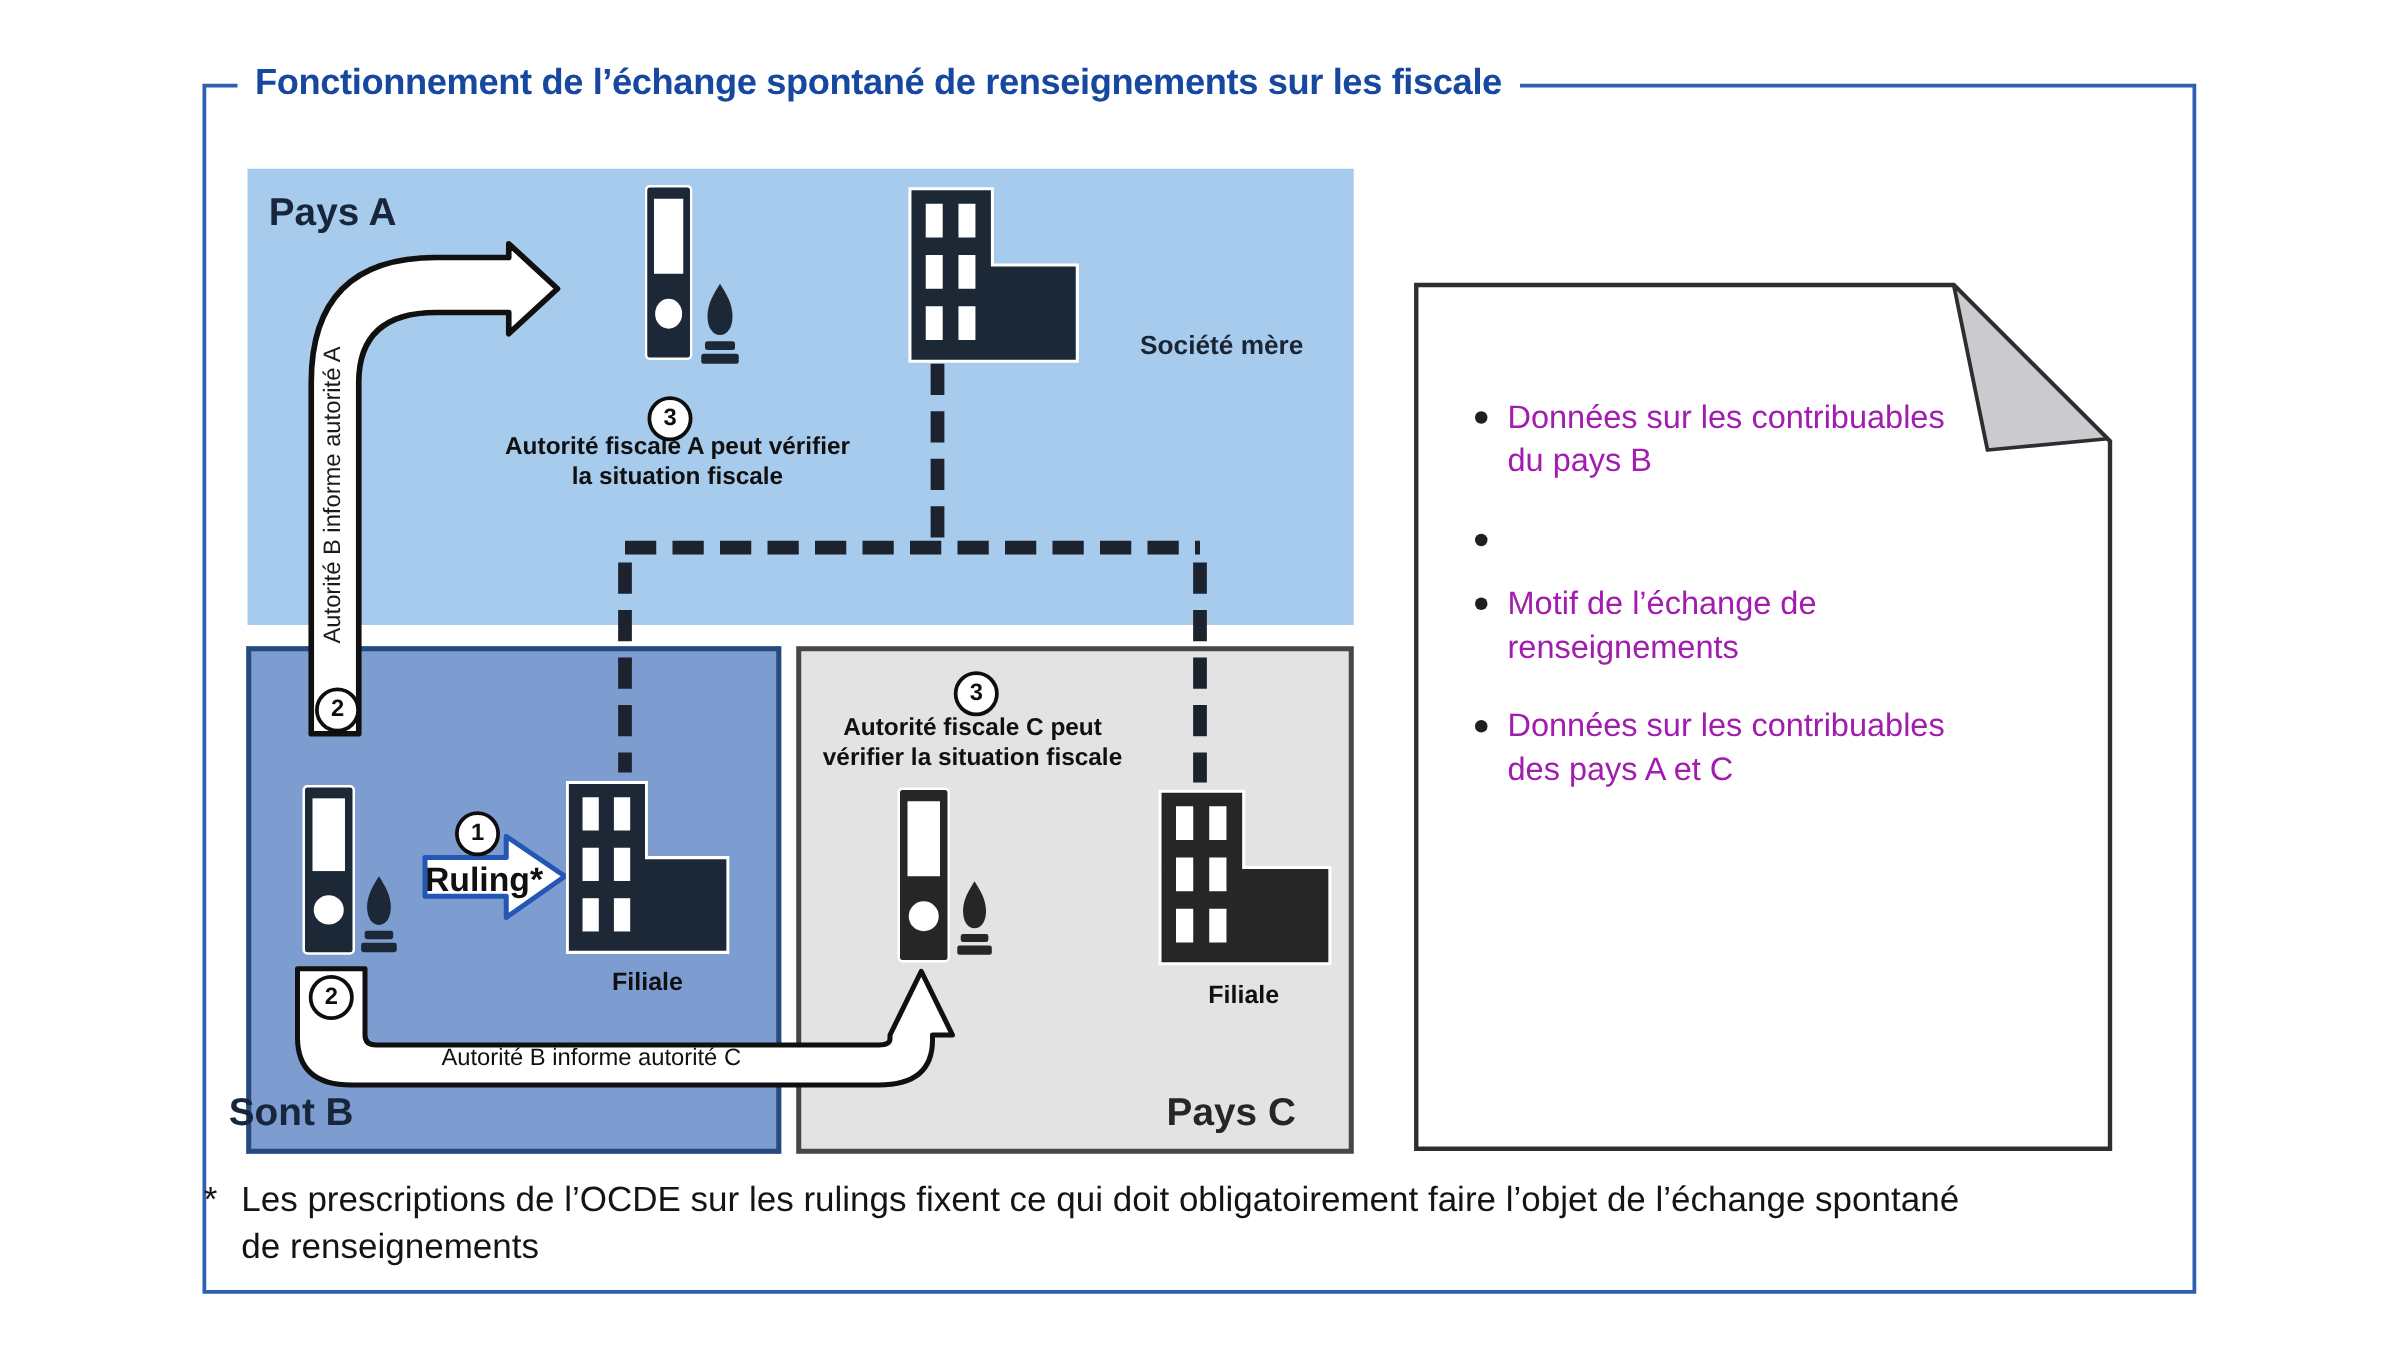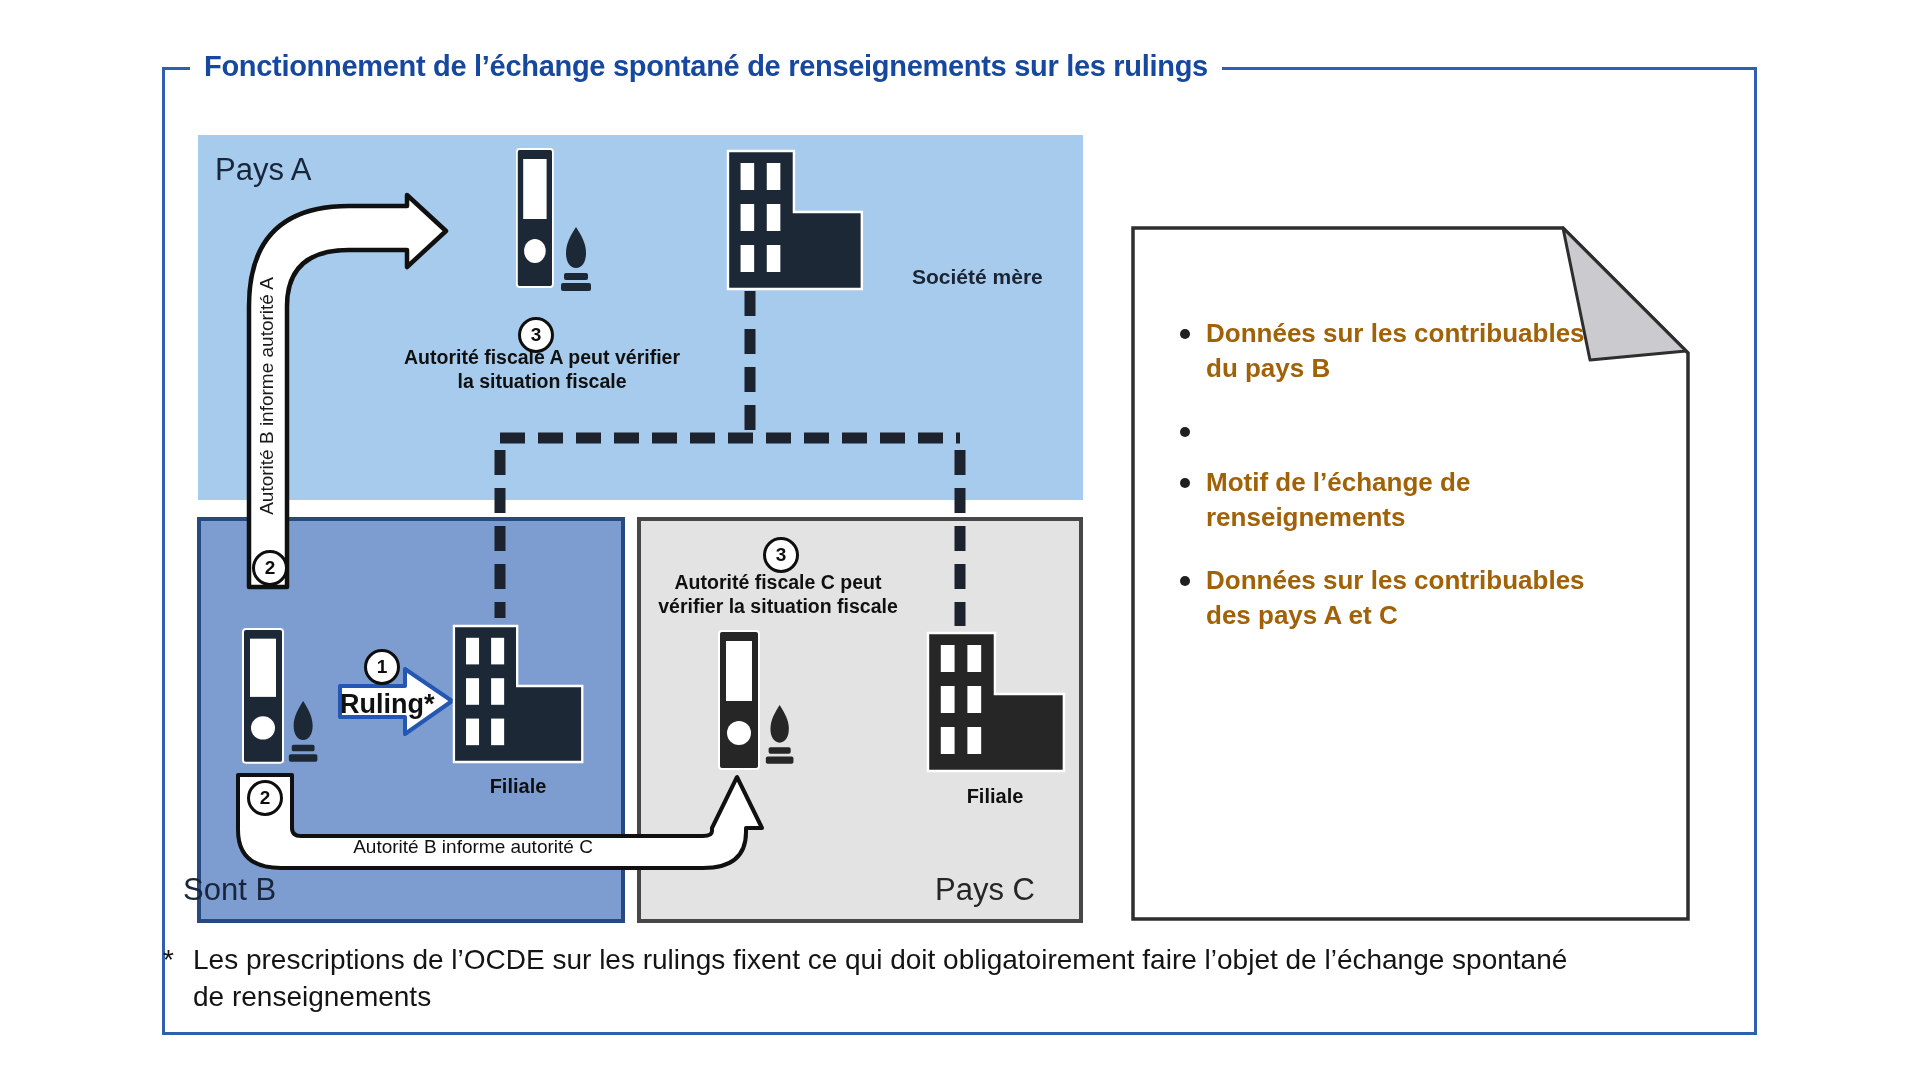--- a/index.html
+++ b/index.html
@@ -13,48 +13,48 @@
   #stage{position:relative;width:1920px;height:1080px;background:#fff;overflow:hidden;
          font-family:"Liberation Sans",sans-serif;color:var(--ink);}
   .abs{position:absolute;}
   #frame{left:162px;top:67px;width:1595px;height:968px;border:3px solid var(--frame-blue);box-sizing:border-box;}
   #title{left:190px;top:48px;padding:0 14px;background:#fff;font-size:29px;font-weight:bold;
          color:var(--title-blue);letter-spacing:-0.3px;line-height:36px;white-space:nowrap;}
   .region{box-sizing:border-box;}
   #pays-a{left:198px;top:135px;width:885px;height:365px;background:var(--pays-a-fill);}
   #pays-b{left:197px;top:517px;width:428px;height:406px;background:var(--pays-b-fill);border:4px solid var(--pays-b-border);}
   #pays-c{left:637px;top:517px;width:446px;height:406px;background:var(--pays-c-fill);border:4px solid var(--pays-c-border);}
-  .country-label{font-size:31px;font-weight:normal;color:#17263b;white-space:nowrap;}
+  .country-label{font-size:31px;font-weight:bold;color:#17263b;white-space:nowrap;}
   svg.overlay{left:0;top:0;width:1920px;height:1080px;pointer-events:none;}
   .num{width:30px;height:30px;border:3px solid #0e0e0e;border-radius:50%;background:#fff;
        display:flex;align-items:center;justify-content:center;font-size:19px;font-weight:bold;color:#0e0e0e;}
   .center{text-align:center;}
   .pre{white-space:pre-line;}
   #verify-a,#verify-c{width:300px;font-size:19.5px;font-weight:bold;line-height:24px;color:#101010;}
   #filiale-b,#filiale-c{font-size:20px;font-weight:bold;color:#101010;}
   #ruling-label{width:90px;font-size:27px;font-weight:bold;color:#101010;}
   #arrow-c-label{width:350px;font-size:19px;color:#101010;}
   #arrow-a-label{width:320px;height:22px;font-size:19px;color:#1a1a1a;transform:rotate(-90deg);}
   #societe-mere{font-size:21px;font-weight:bold;color:#1b2433;}
   #panel-heading{font-size:27px;color:#1f1f1f;white-space:nowrap;}
   #bullet-list{left:1180px;top:316px;width:430px;}
   .bullet{display:flex;margin-bottom:28px;}
   .bullet .dot{width:10px;height:10px;border-radius:50%;background:#1f1f1f;margin:13px 16px 0 0;flex:none;}
-  .bullet .btxt{font-size:26px;line-height:35px;color:#a16207;white-space:pre-line;font-weight:bold;}
+  .bullet .btxt{font-size:26px;line-height:35px;color:#a21caf;white-space:pre-line;}
   #footnote{left:163px;top:941px;display:flex;font-size:28px;line-height:37px;color:var(--ink);}
   #footnote .mark{width:30px;}
   #footnote .ftxt{white-space:pre-line;}
 </style>
 </head>
 <body>
 
 <div id="stage">
 
   <div id="frame" class="abs"></div>
-  <div id="title" class="abs">Fonctionnement de l’échange spontané de renseignements sur les rulings</div>
+  <div id="title" class="abs">Fonctionnement de l’échange spontané de renseignements sur les fiscale</div>
 
   <div id="pays-a" class="abs region"></div>
   <div id="pays-b" class="abs region"></div>
   <div id="pays-c" class="abs region"></div>
 
   <svg class="overlay abs" viewBox="0 0 1920 1080">
     <defs>
       <g id="bldg">
         <path d="M1,1 H69 V62 H139 V139 H1 Z" stroke="#fff" stroke-width="2.5"></path>
         <rect x="14" y="13" width="14" height="27" fill="#fff"></rect>

